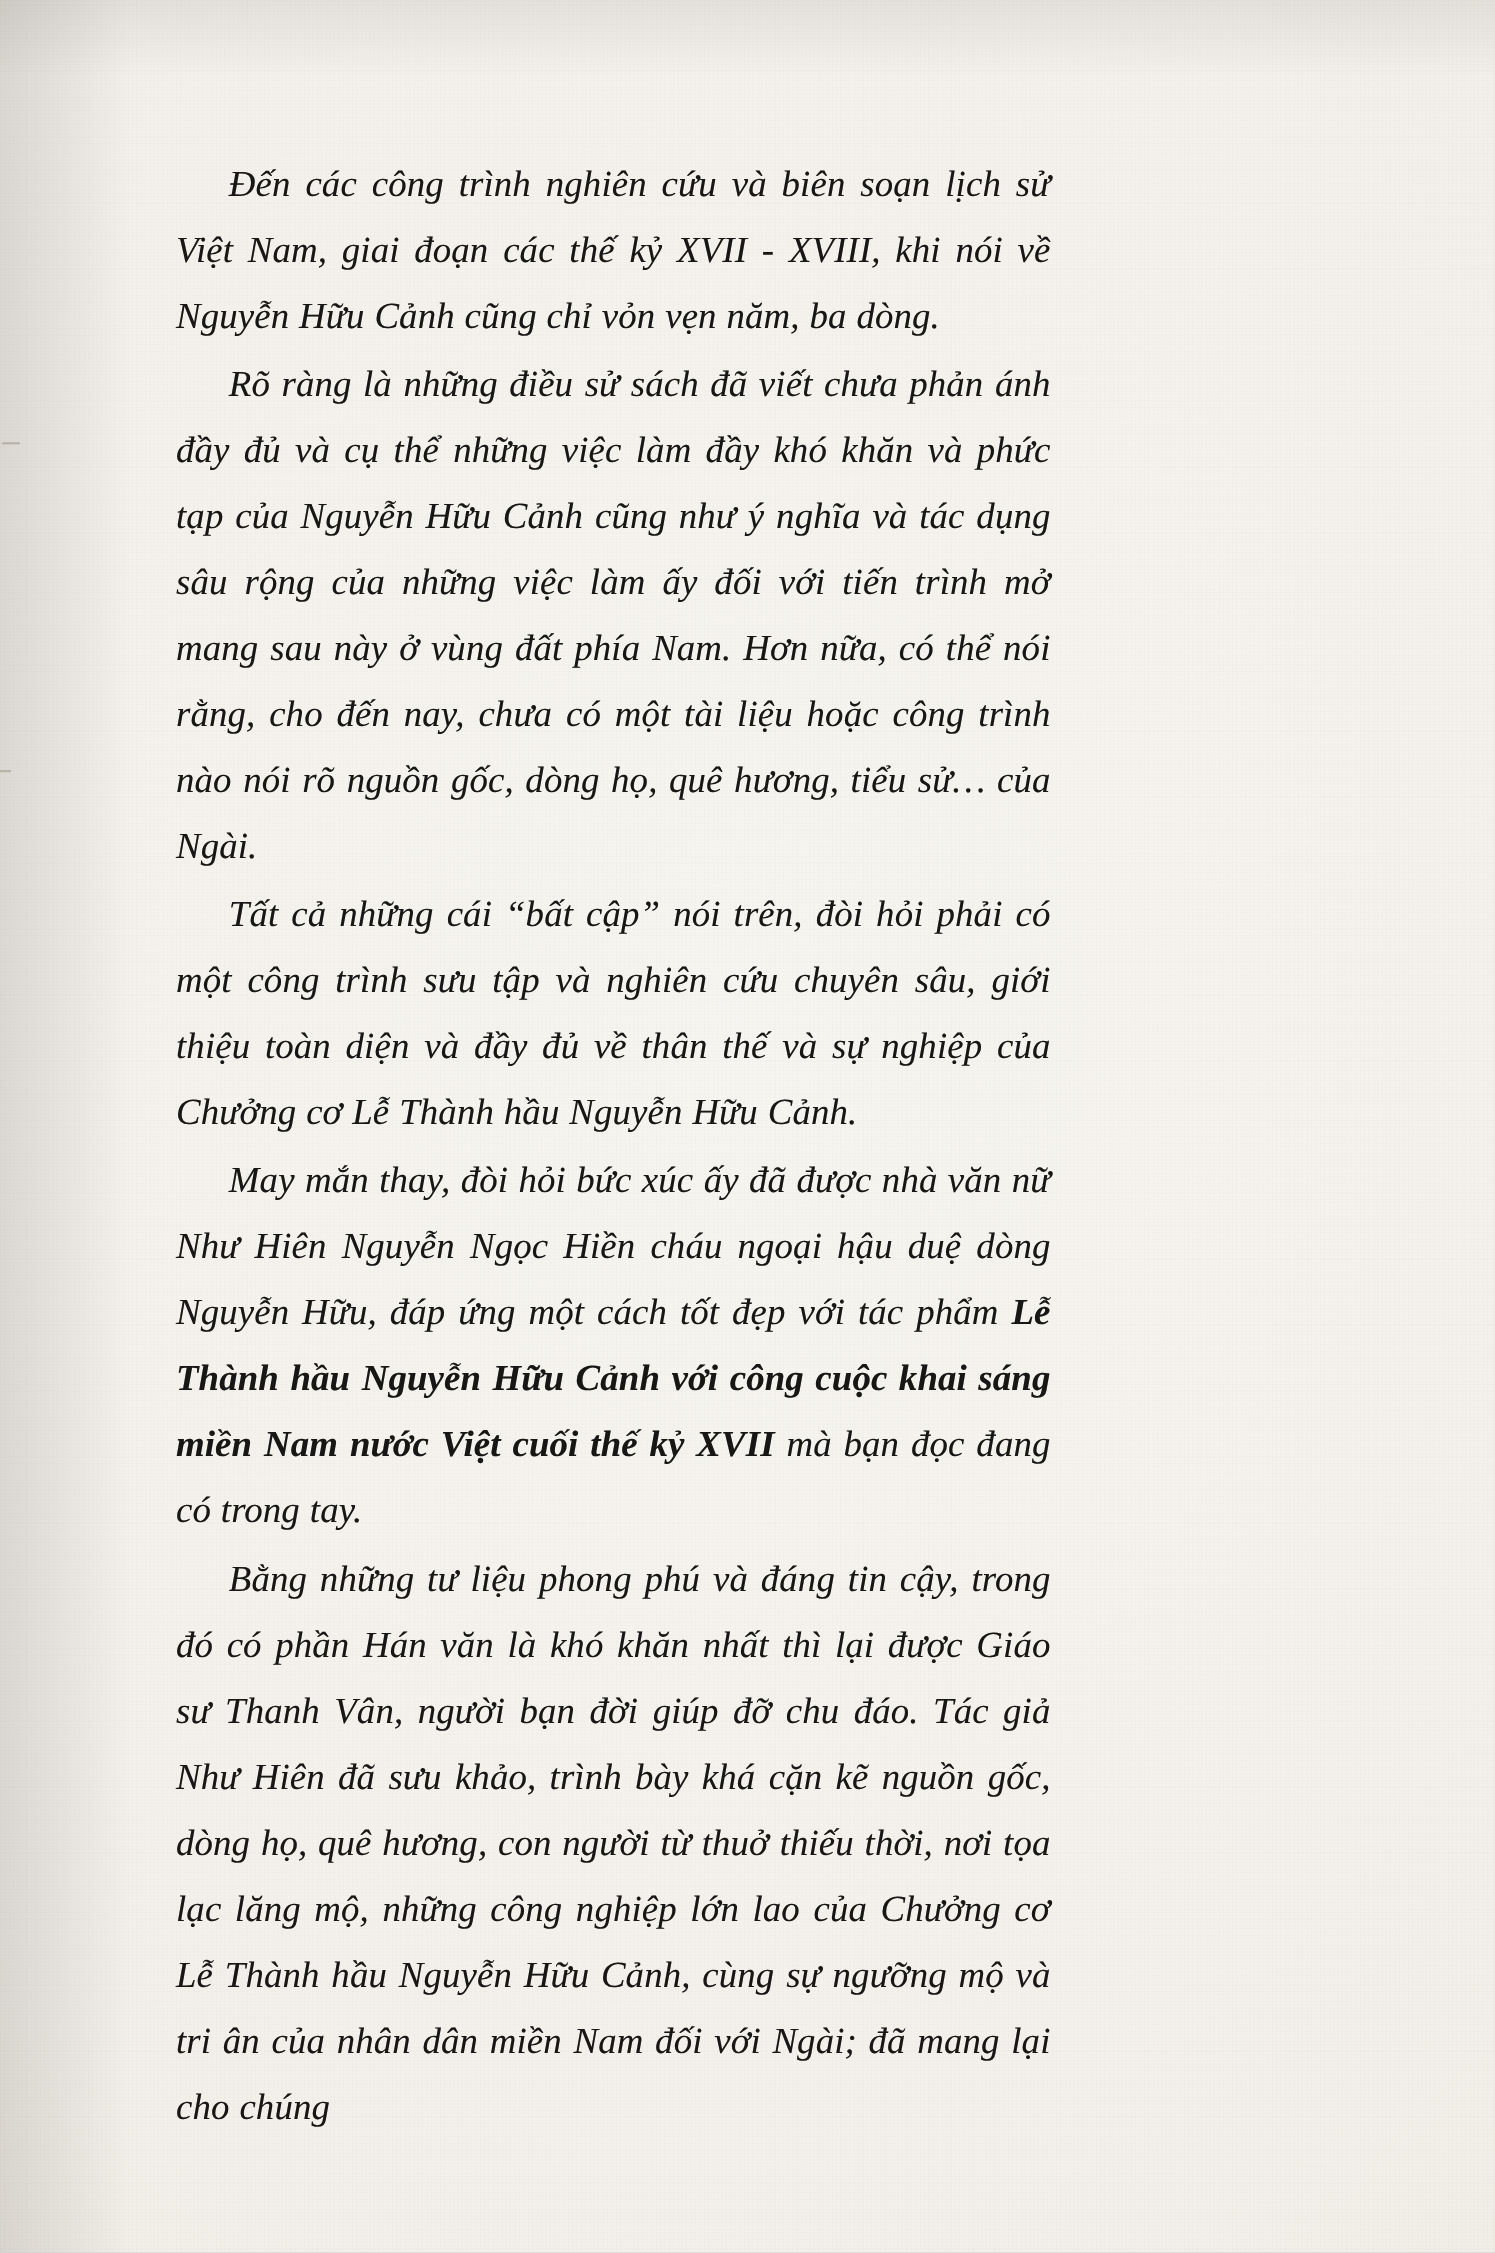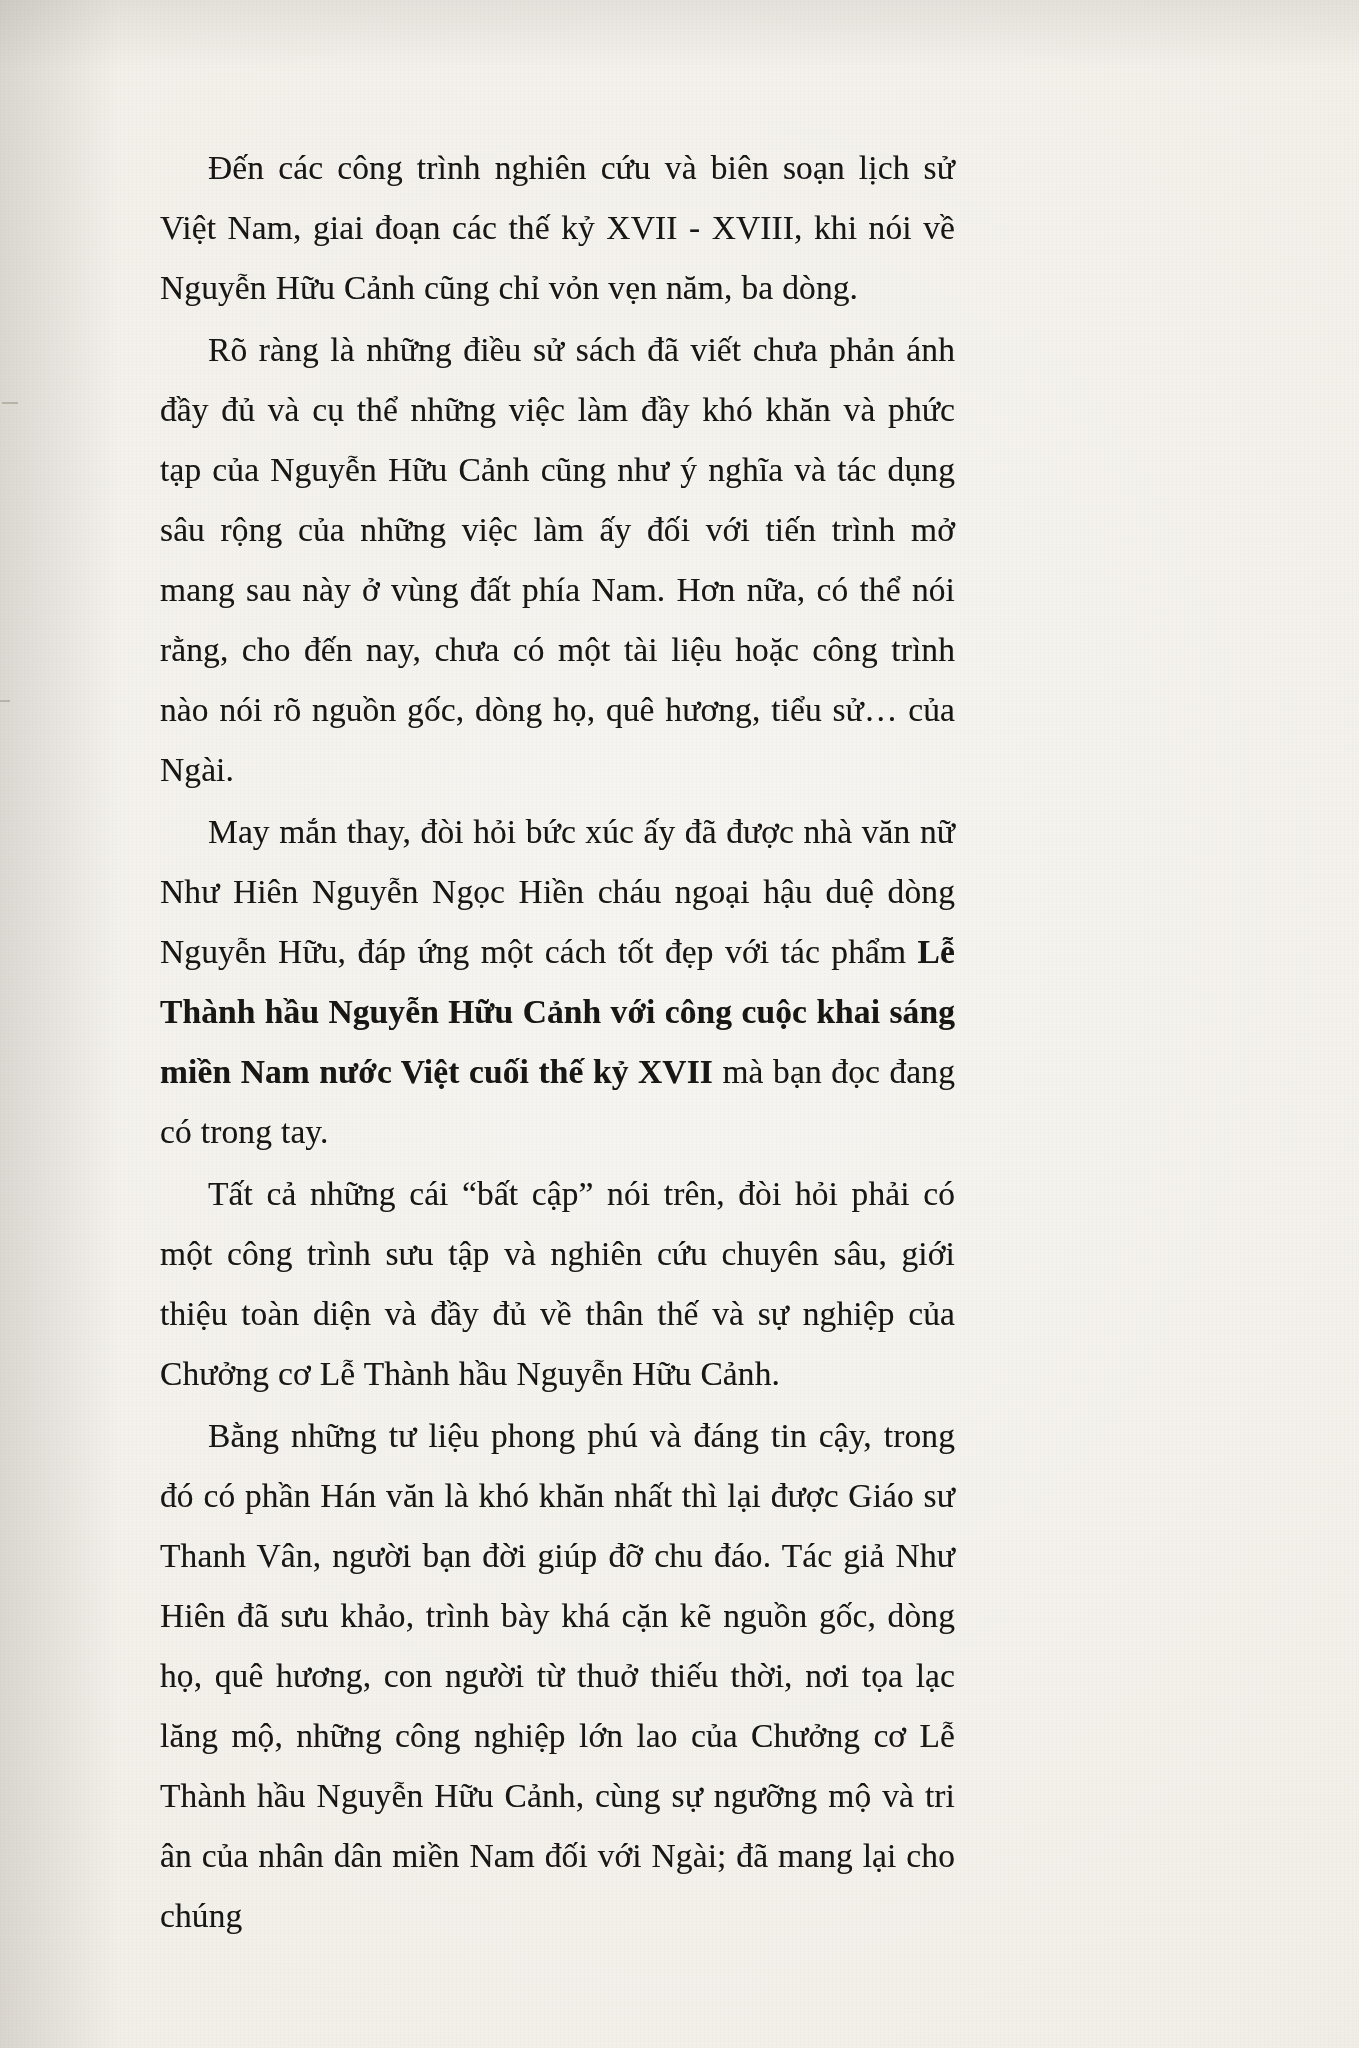--- a/index.html
+++ b/index.html
@@ -63,20 +63,21 @@
     margin: 0 0 2px 0;
     font-family: "Liberation Serif", "DejaVu Serif", serif;
     font-size: 33.5px;
     line-height: 60px;
     color: #1b1a18;
     text-align: justify;
     text-indent: 48px;
     -webkit-font-smoothing: antialiased;
     letter-spacing: .1px;
     word-spacing: .5px;
+    font-style: italic;
   }
   p.para:last-child { margin-bottom: 0; }
 
   b.title-ref {
     font-weight: 700;
   }
 
   
   #text-column {
     filter: contrast(1.04) saturate(.9);
@@ -89,19 +90,19 @@
 <div id="page">
 
   <div id="gutter-shadow"></div>
   <div id="top-shadow"></div>
   <div class="margin-tick" id="tick-1"></div>
   <div class="margin-tick" id="tick-2"></div>
 
   <div id="text-column">
     <p class="para"><span>Đến các công trình nghiên cứu và biên soạn lịch sử Việt Nam, giai đoạn các thế kỷ XVII - XVIII, khi nói về Nguyễn Hữu Cảnh cũng chỉ vỏn vẹn năm, ba dòng.</span></p>
     <p class="para"><span>Rõ ràng là những điều sử sách đã viết chưa phản ánh đầy đủ và cụ thể những việc làm đầy khó khăn và phức tạp của Nguyễn Hữu Cảnh cũng như ý nghĩa và tác dụng sâu rộng của những việc làm ấy đối với tiến trình mở mang sau này ở vùng đất phía Nam. Hơn nữa, có thể nói rằng, cho đến nay, chưa có một tài liệu hoặc công trình nào nói rõ nguồn gốc, dòng họ, quê hương, tiểu sử… của Ngài.</span></p>
+    <p class="para"><span>Tất cả những cái “bất cập” nói trên, đòi hỏi phải có một công trình sưu tập và nghiên cứu chuyên sâu, giới thiệu toàn diện và đầy đủ về thân thế và sự nghiệp của Chưởng cơ Lễ Thành hầu Nguyễn Hữu Cảnh.</span></p>
     <p class="para"><span>May mắn thay, đòi hỏi bức xúc ấy đã được nhà văn nữ Như Hiên Nguyễn Ngọc Hiền cháu ngoại hậu duệ dòng Nguyễn Hữu, đáp ứng một cách tốt đẹp với tác phẩm </span><b class="title-ref">Lễ Thành hầu Nguyễn Hữu Cảnh với công cuộc khai sáng miền Nam nước Việt cuối thế kỷ XVII</b><span> mà bạn đọc đang có trong tay.</span></p>
-    <p class="para"><span>Tất cả những cái “bất cập” nói trên, đòi hỏi phải có một công trình sưu tập và nghiên cứu chuyên sâu, giới thiệu toàn diện và đầy đủ về thân thế và sự nghiệp của Chưởng cơ Lễ Thành hầu Nguyễn Hữu Cảnh.</span></p>
     <p class="para"><span>Bằng những tư liệu phong phú và đáng tin cậy, trong đó có phần Hán văn là khó khăn nhất thì lại được Giáo sư Thanh Vân, người bạn đời giúp đỡ chu đáo. Tác giả Như Hiên đã sưu khảo, trình bày khá cặn kẽ nguồn gốc, dòng họ, quê hương, con người từ thuở thiếu thời, nơi tọa lạc lăng mộ, những công nghiệp lớn lao của Chưởng cơ Lễ Thành hầu Nguyễn Hữu Cảnh, cùng sự ngưỡng mộ và tri ân của nhân dân miền Nam đối với Ngài; đã mang lại cho chúng</span></p>
   </div>
 
   <div id="grain"></div>
 </div>
 
 </body></html>

